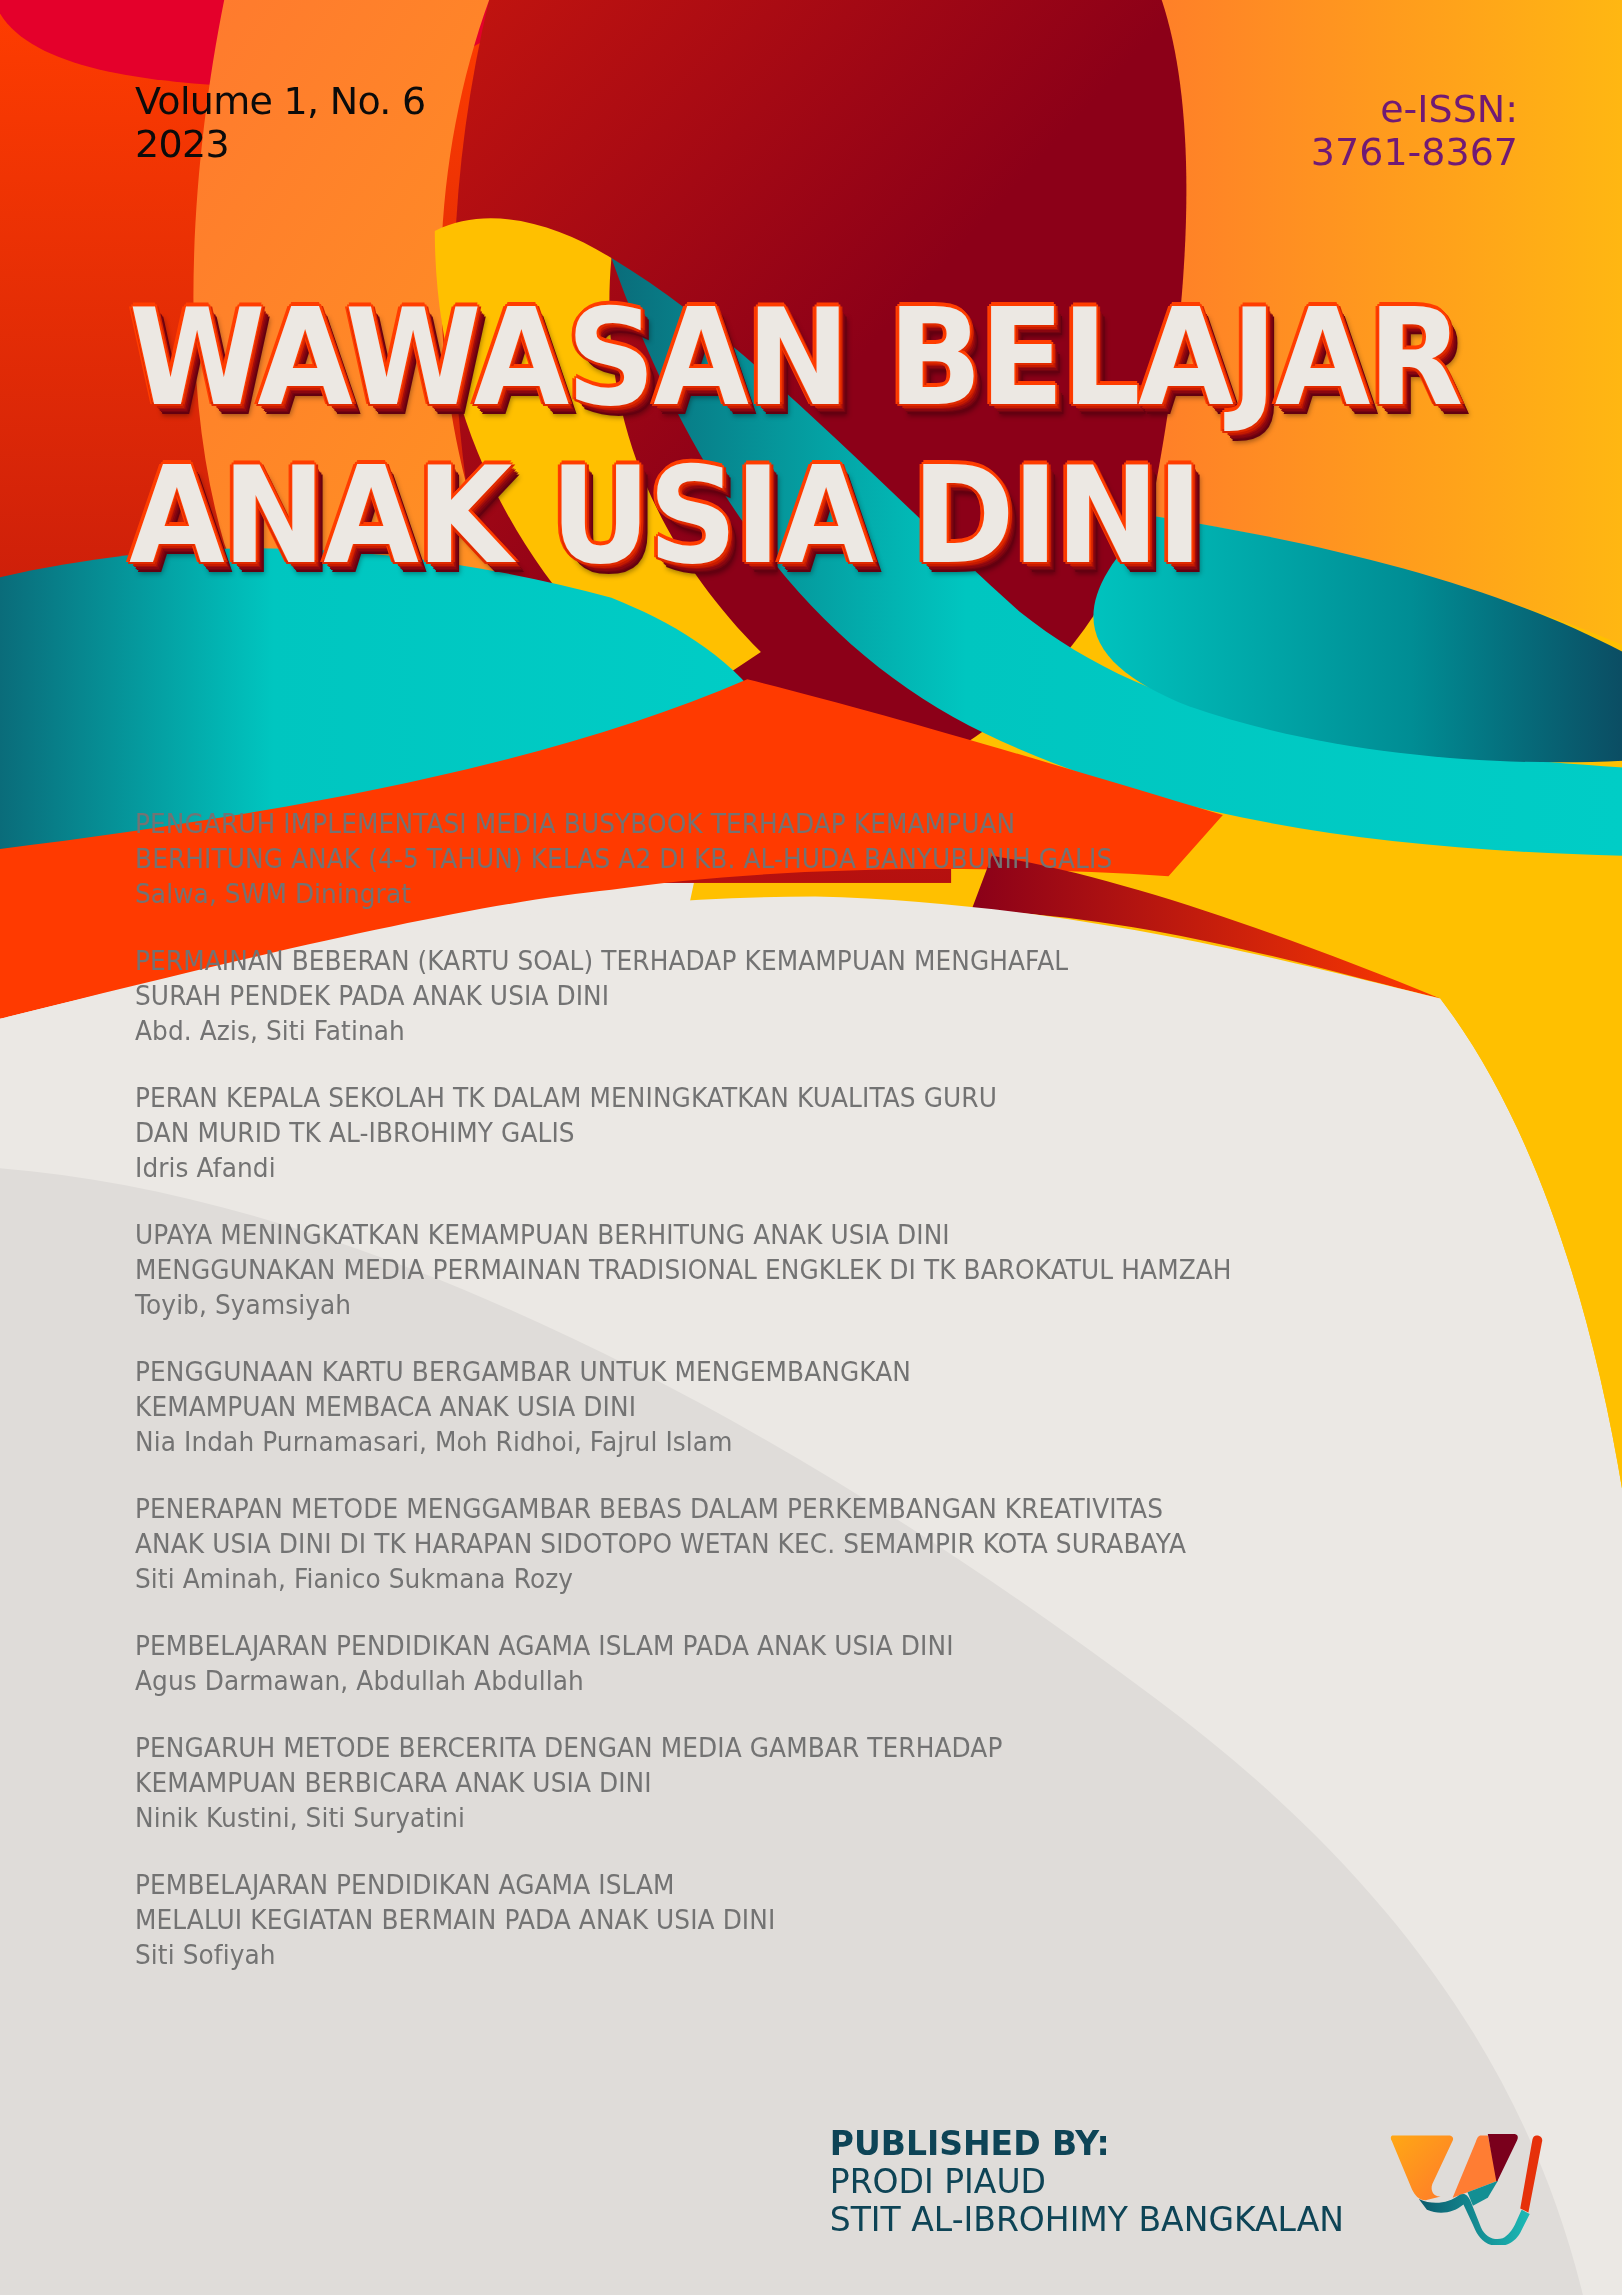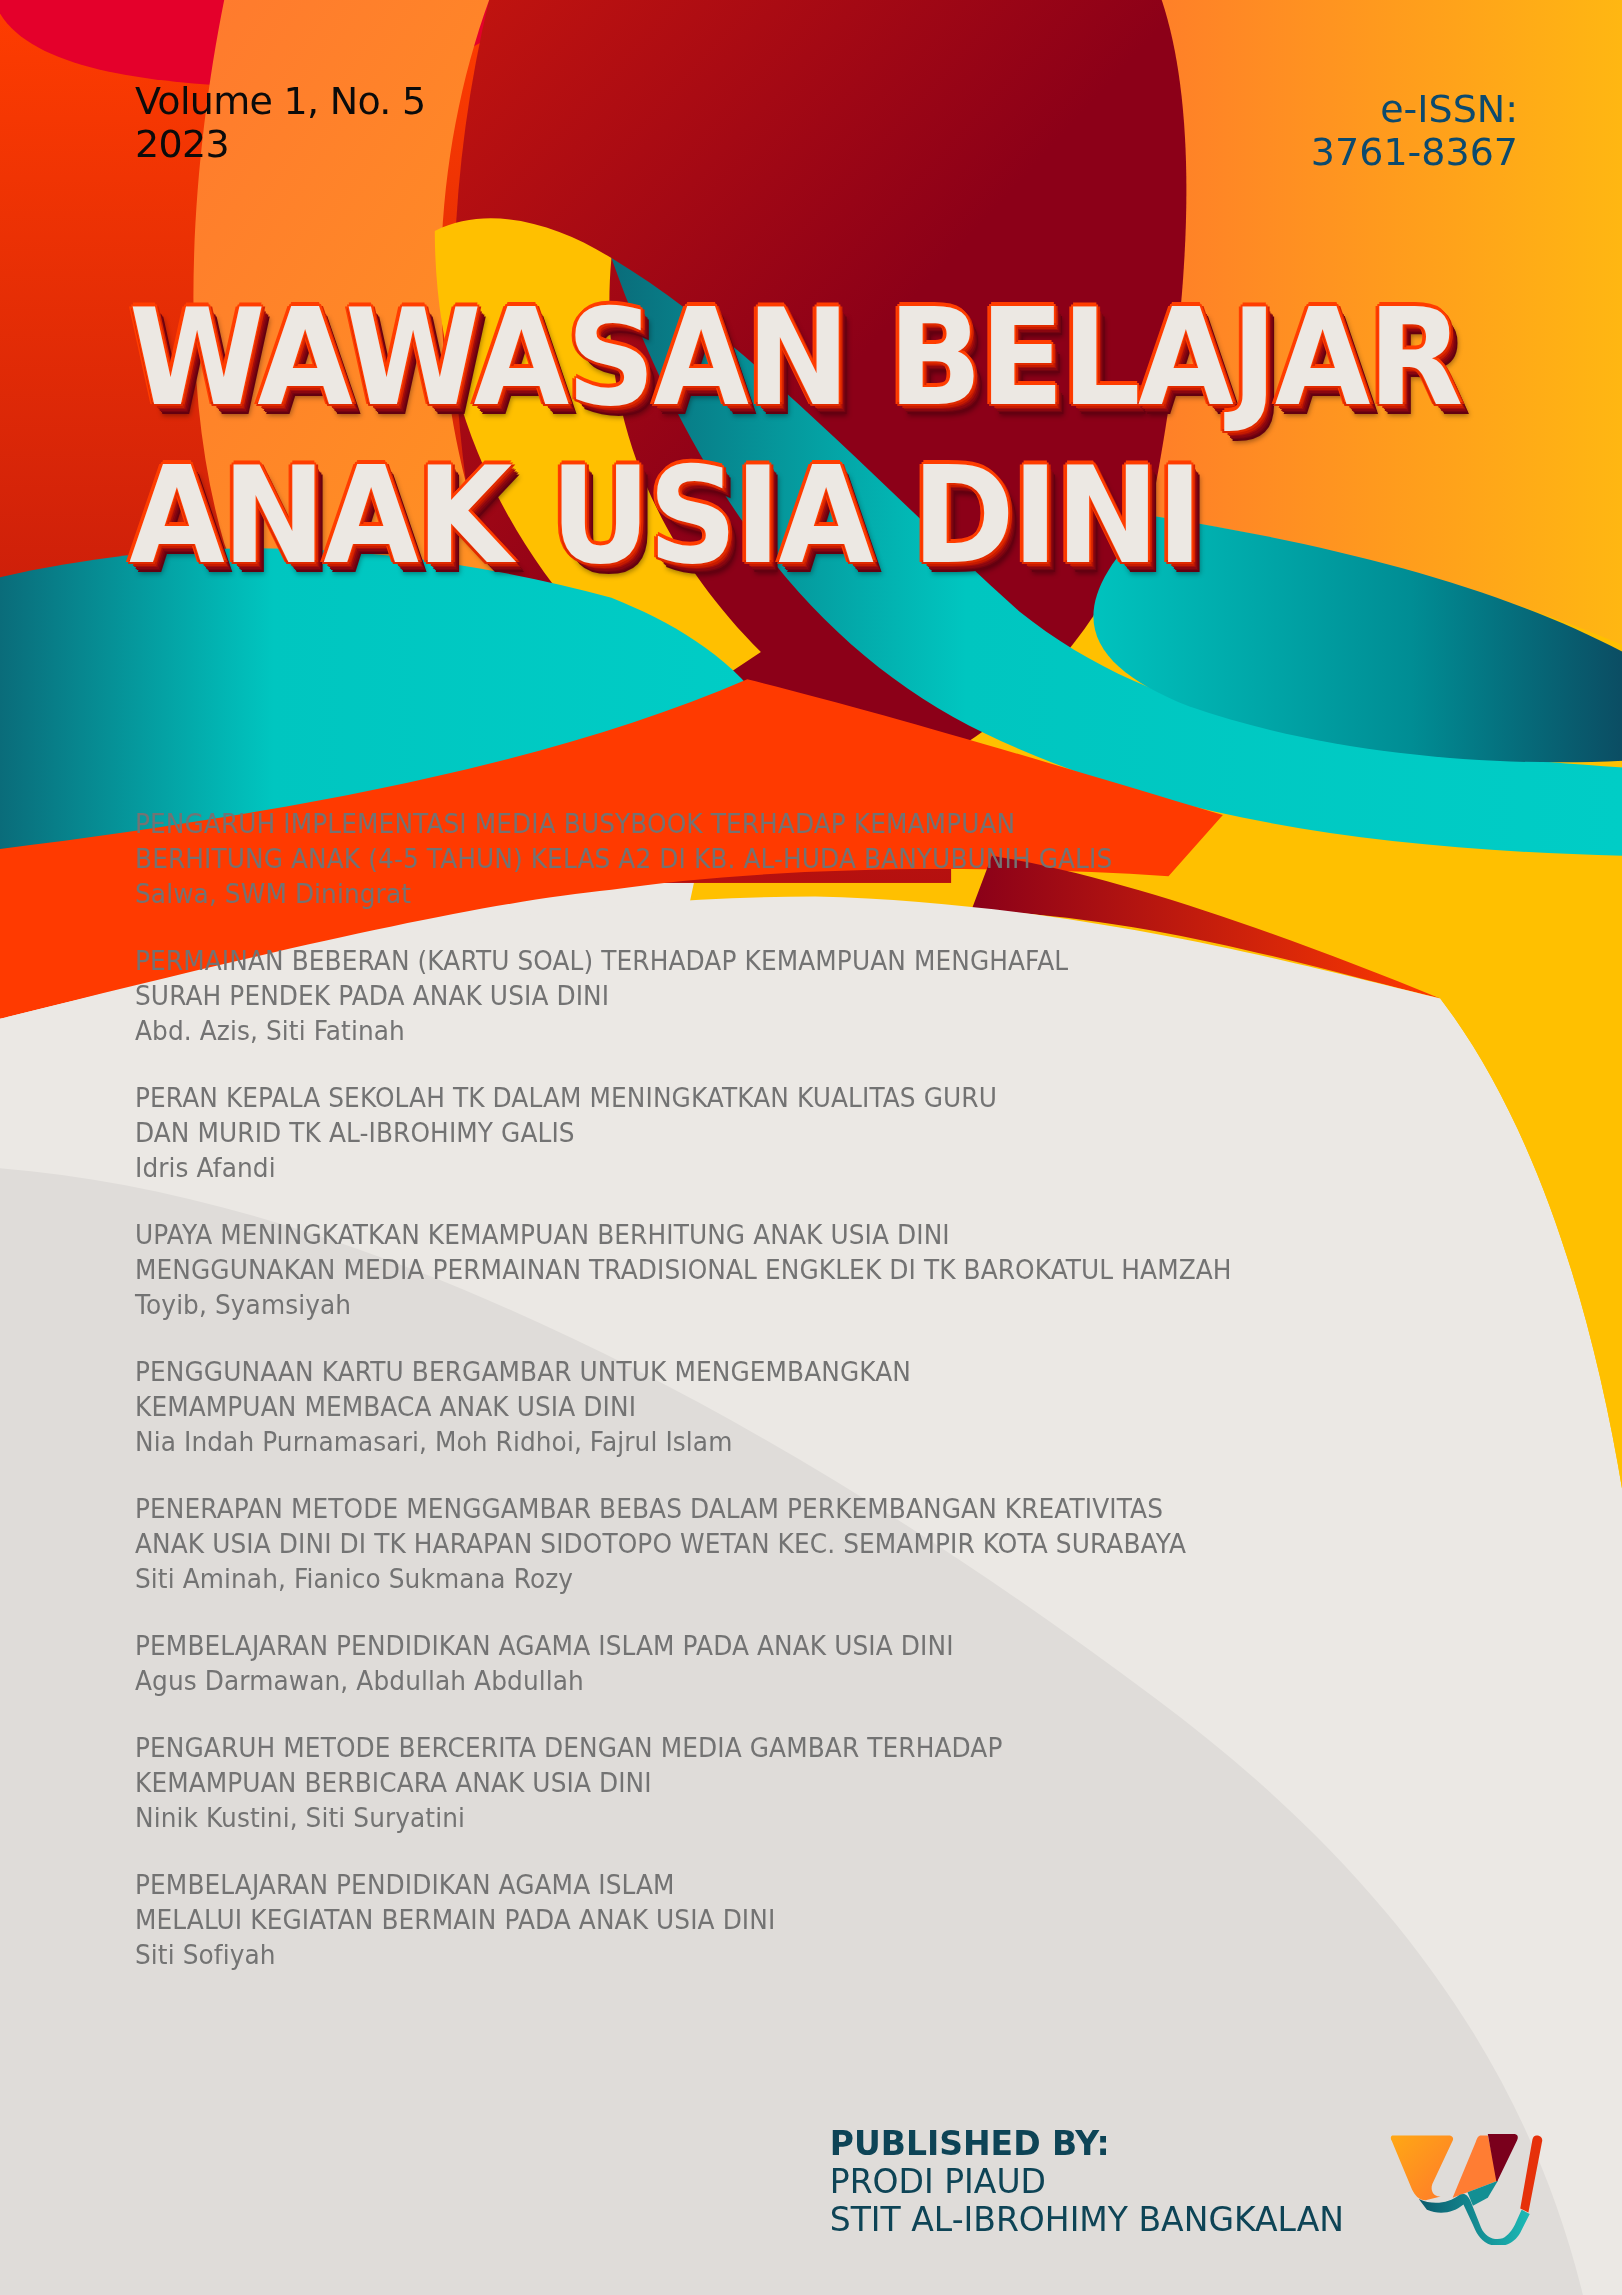--- a/index.html
+++ b/index.html
@@ -1,19 +1,19 @@
 <!DOCTYPE html>
 <html style="font-size:11px"><head>
   <meta charset="utf-8">
   <style>
     html, body { margin: 0; padding: 0; }
     body { width: 1623px; height: 2295px; position: relative; overflow: hidden; background: #ebe8e4; font-family: "Liberation Sans", sans-serif; }
     .bg { position: absolute; left: 0; top: 0; width: 1623px; height: 2295px; z-index: 0; }
     .issue-meta { position: absolute; left: 135px; top: 80px; font-size: 38px; line-height: 43px; color: #0b0b0b; font-family: "DejaVu Sans", sans-serif; z-index: 2; letter-spacing: -0.7px; }
-    .issn-meta { position: absolute; right: 105px; top: 88px; font-size: 38px; line-height: 43px; color: #0c4a6e; text-align: right; font-family: "DejaVu Sans", sans-serif; z-index: 2; }
+    .issn-meta { position: absolute; right: 105px; top: 88px; font-size: 38px; line-height: 43px; color: #701a75; text-align: right; font-family: "DejaVu Sans", sans-serif; z-index: 2; }
     .title { position: absolute; left: 129px; top: 279px; z-index: 3; font-family: "DejaVu Sans", sans-serif; font-weight: bold; font-size: 133px; line-height: 158px; color: #ece8e3; letter-spacing: -2.7px; transform: scaleX(0.93); transform-origin: left top;
       text-shadow: 
         -2px -2px 0 #ff3d00, 2px -2px 0 #ff3d00, -2px 2px 0 #e02a00, 2px 2px 0 #e02a00,
         -4.1px 0 0 #ff3d00, 4.1px 0 0 #d62400, 0 -4.1px 0 #ff3d00,
         3.4px 4.1px 0 #c61a00, 4.8px 5.4px 0 #a40e0a, 6.1px 6.8px 0 #8a0610, 7.5px 8.2px 0 #750410, 8.8px 9.5px 0 #640010,
         9.5px 12.2px 5.4px rgba(0,0,0,0.35);
     }
     .title div { white-space: nowrap; }
     .articles { position: absolute; left: 135px; top: 806px; z-index: 2; font-family: "DejaVu Sans", sans-serif; color: #737373; font-size: 27px; line-height: 35px; letter-spacing: 0.1px; }
     .article { margin-bottom: 32px; }
@@ -89,21 +89,21 @@
 
   <path d="M1460 1260 C 1650 1290, 1900 1380, 2120 1470 C 1950 1430, 1700 1350, 1430 1340 Z" fill="url(#gRedBand)"></path>
 
   <path d="M0 1500 C 400 1400, 800 1320, 1200 1320 C 1600 1330, 1950 1430, 2120 1470 C 2250 1640, 2340 1900, 2389 2200 L 2389 3379 L 0 3379 Z" fill="#ebe8e4"></path>
   <path d="M0 1720 C 500 1760, 1100 2050, 1700 2500 C 2050 2760, 2250 3050, 2330 3379 L 0 3379 Z" fill="#dfdcd9"></path>
 
   <path d="M2120 1470 C 2250 1640, 2340 1900, 2389 2200 L 2389 1400 Z" fill="#ffc000"></path>
 </svg>
 
 <div class="issue-meta">
-  <div>Volume 1, No. 5</div>
+  <div>Volume 1, No. 6</div>
   <div>2023</div>
 </div>
 
 <div class="issn-meta">
   <div>e-ISSN:</div>
   <div>3761-8367</div>
 </div>
 
 <div class="title">
   <div>WAWASAN BELAJAR</div>

